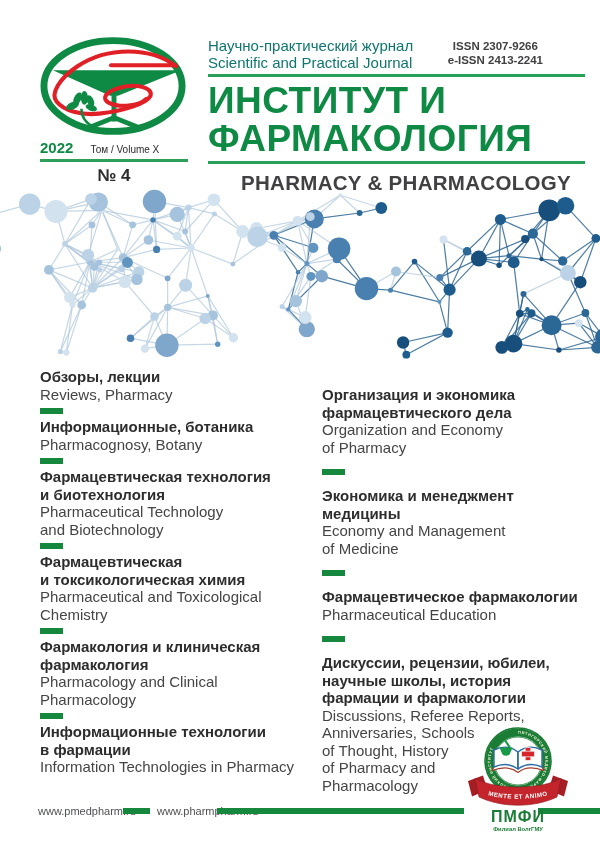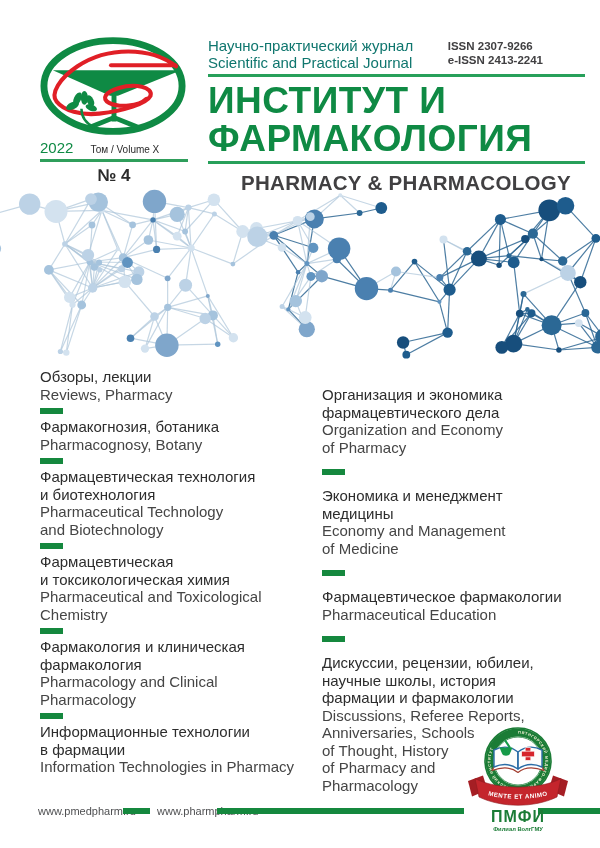--- a/index.html
+++ b/index.html
@@ -3,46 +3,46 @@
 <meta charset="utf-8">
 <style>
   html,body{margin:0;padding:0;background:#888;}
   .page{position:relative;width:600px;height:848px;margin:0 auto;background:#ffffff;overflow:hidden;
         font-family:"Liberation Sans", sans-serif;}
   .prelines{white-space:pre-line;}
 
   
   .logo-svg{position:absolute;left:40px;top:36px;}
   .yearrow{position:absolute;left:40px;top:139px;width:148px;display:flex;align-items:baseline;}
-  .year{color:#0f8a44;font-weight:normal;font-size:15px;}
+  .year{color:#0f8a44;font-weight:bold;font-size:15px;}
   .volume{color:#2b2b2b;font-size:10px;margin-left:17px;}
   .logo-line{position:absolute;left:40px;top:159px;width:148px;height:3px;background:#2f9e5b;}
   .issue{position:absolute;left:40px;top:166px;width:148px;text-align:center;
          color:#2b2b2b;font-weight:bold;font-size:17px;}
 
   
   .rblock{position:absolute;left:208px;top:37px;width:377px;}
   .r1{display:flex;justify-content:space-between;align-items:flex-start;}
   .jtype{font-size:15px;line-height:17px;color:#0f766e;}
-  .issn-block{text-align:left;padding-right:42px;padding-top:2px;font-size:11.5px;line-height:14px;
+  .issn-block{text-align:center;padding-right:42px;padding-top:2px;font-size:11.5px;line-height:14px;
               font-weight:bold;color:#414042;}
   .hline{height:3px;background:#27a05a;}
   .hline1{margin-top:3px;}
   .title{margin-top:5px;font-size:37px;line-height:38px;font-weight:bold;color:#0f8a44;letter-spacing:0.5px;}
   .hline2{margin-top:3px;}
   .title-en{margin-top:7px;font-size:20.5px;font-weight:bold;color:#414042;letter-spacing:0.3px;margin-left:33px;}
 
   
   .net{position:absolute;left:0;top:188px;}
 
   
   .col{position:absolute;top:368px;}
   .col-left{left:40px;width:262px;}
   .col-right{left:322px;width:258px;margin-top:18px;}
-  .sec .ru{font-size:15px;line-height:17.5px;font-weight:normal;color:#2d2d2d;}
+  .sec .ru{font-size:15px;line-height:17.5px;font-weight:bold;color:#2d2d2d;}
   .sec .en{font-size:15px;line-height:17.5px;color:#454545;}
   .bar{width:23px;height:6px;background:#15883e;}
   .col-left .bar{margin:5px 0 4px 0;}
   .col-right .bar{margin:13px 0 12px 0;}
 
   
   .furl{position:absolute;top:805px;font-size:11px;color:#4e4f51;}
   .fbar{position:absolute;top:808px;height:6px;background:#15883e;}
   .emblem{position:absolute;left:462px;top:720px;}
 </style>
@@ -483,21 +483,21 @@
       <circle cx="117.7" cy="61.3" r="2.0" fill="#d3e2ef"></circle>
     </svg>
 
   <div class="col col-left">
     <div class="sec">
       <div class="ru prelines">Обзоры, лекции</div>
       <div class="en prelines">Reviews, Pharmacy</div>
     </div>
     <div class="bar"></div>
     <div class="sec">
-      <div class="ru prelines">Фармакогнозия, ботаника</div>
+      <div class="ru prelines">Информационные, ботаника</div>
       <div class="en prelines">Pharmacognosy, Botany</div>
     </div>
     <div class="bar"></div>
     <div class="sec">
       <div class="ru prelines">Фармацевтическая технология
 и биотехнология</div>
       <div class="en prelines">Pharmaceutical Technology
 and Biotechnology</div>
     </div>
     <div class="bar"></div>

